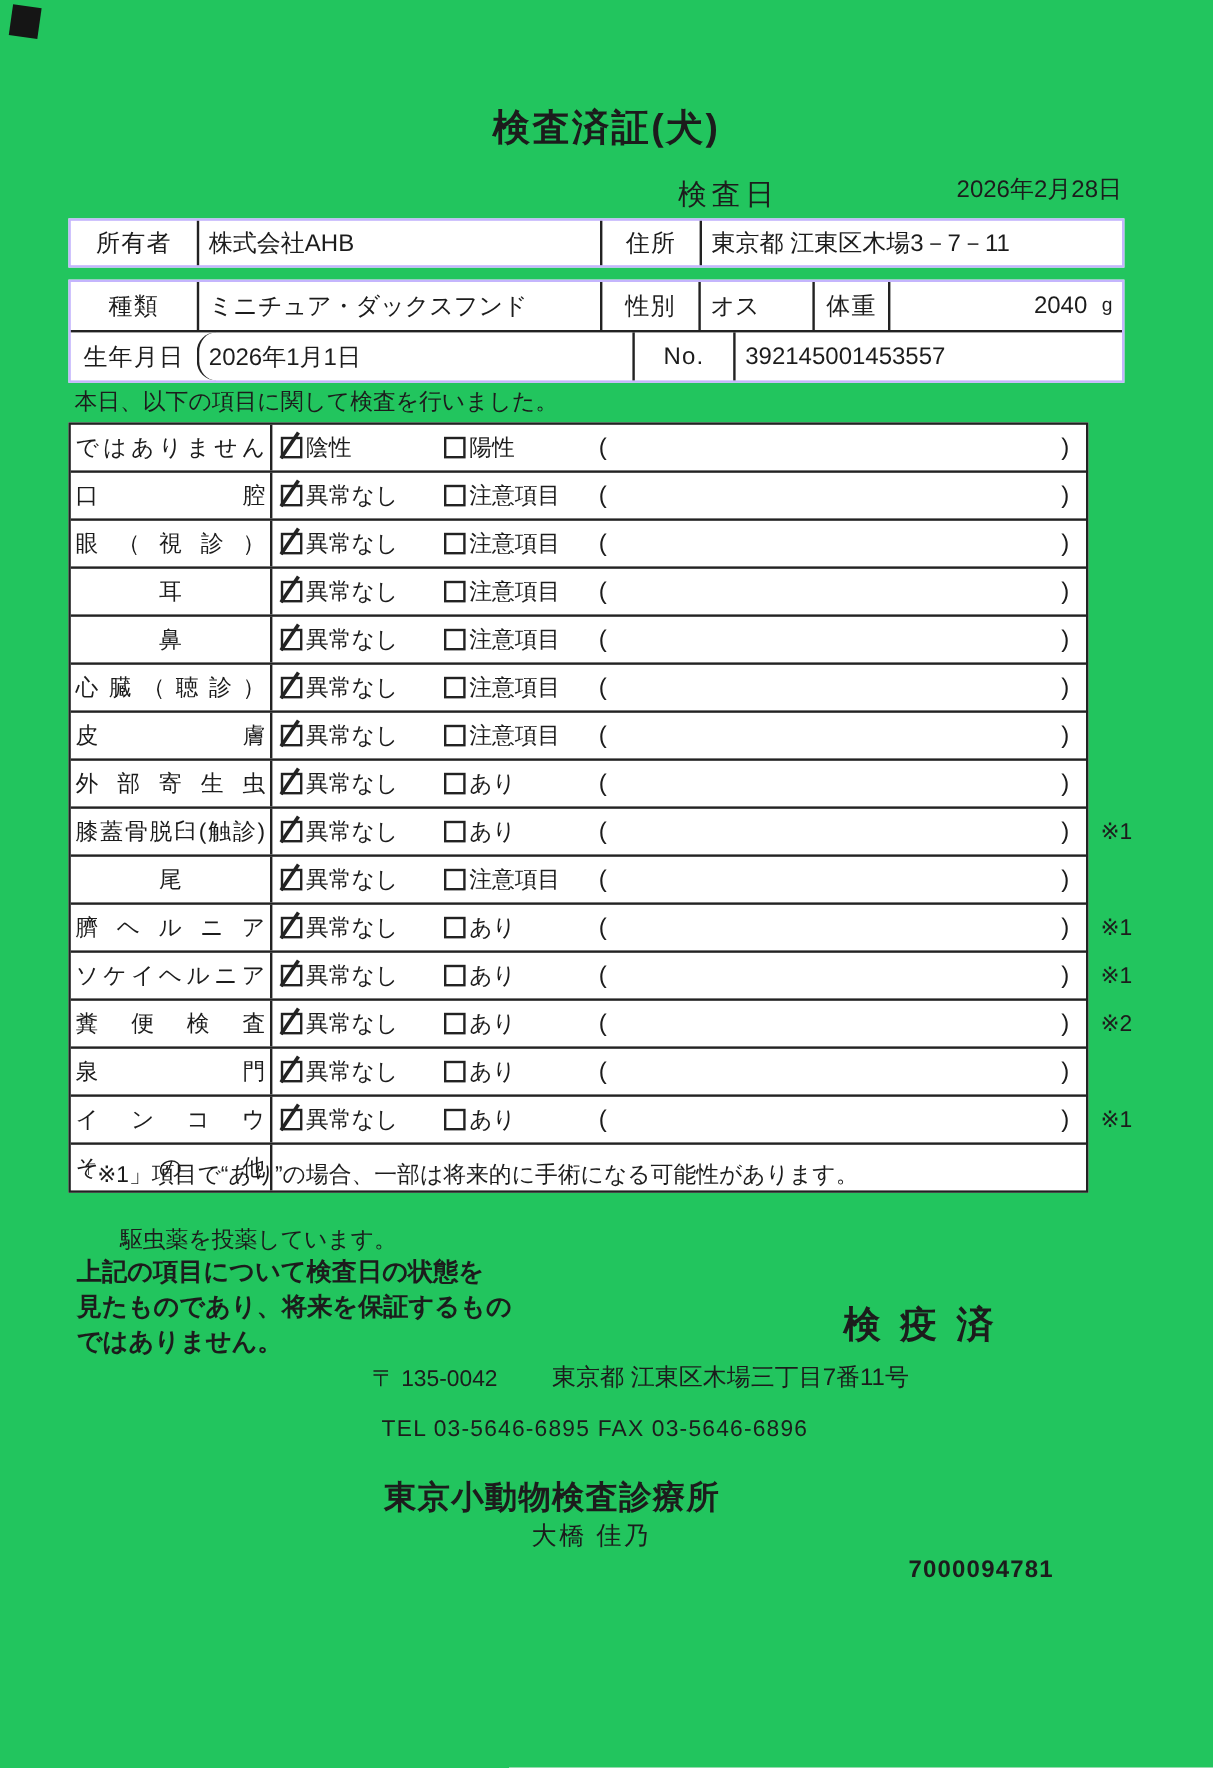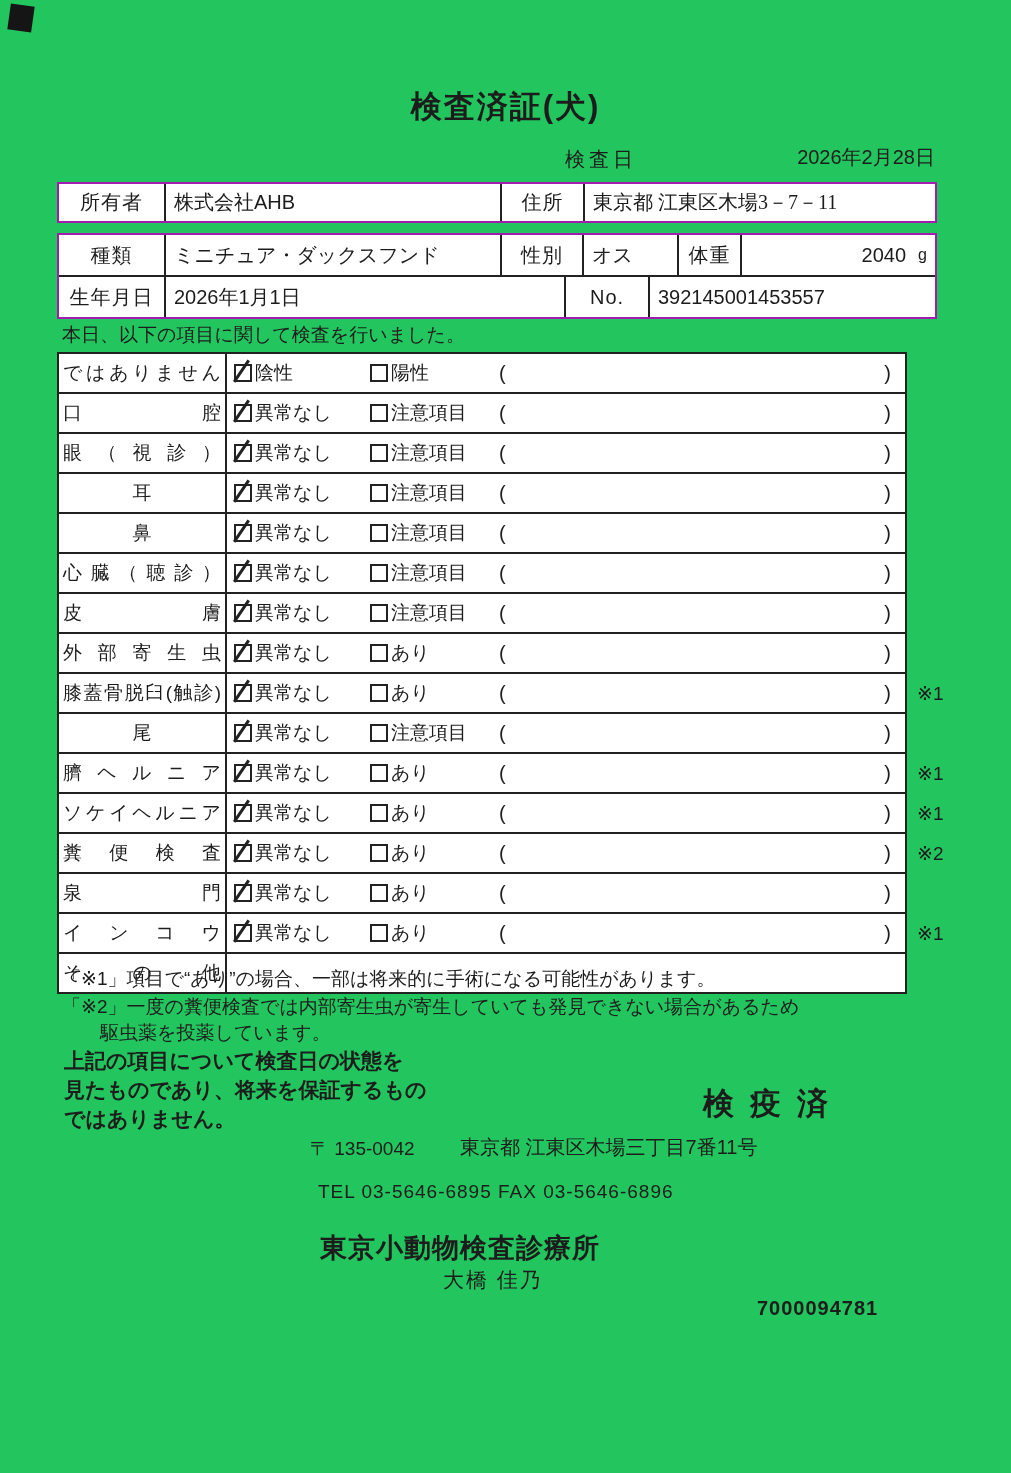--- a/index.html
+++ b/index.html
@@ -5,24 +5,24 @@
   html,body{margin:0;padding:0;background:#e8e8e6;}
   .page{
     position:relative;width:1011px;height:1473px;margin:0 auto;
     background:#22c55e;color:#1c1c1c;
     font-family:"Liberation Sans","DejaVu Sans",sans-serif;
     overflow:hidden;
   }
   .abs{position:absolute;}
   .artifact{position:absolute;left:9px;top:5px;width:24px;height:26px;background:#151515;transform:rotate(8deg);}
   .title{left:0;top:86px;width:100%;text-align:center;font-size:31px;font-weight:600;letter-spacing:2px;}
-  .date-label{left:565px;top:146px;font-size:20px;letter-spacing:4px;}
+  .date-label{left:565px;top:146px;font-size:24px;letter-spacing:4px;}
   .date-value{top:144px;right:76px;font-size:20px;}
   
-  .htable{border:2px solid #a21caf;display:flex;flex-direction:column;box-sizing:border-box;background:#fff;}
+  .htable{border:2px solid #c4b5fd;display:flex;flex-direction:column;box-sizing:border-box;background:#fff;}
   .hrow{display:flex;flex:1;}
   .hrow + .hrow{border-top:2px solid #222;}
   .hcell{box-sizing:border-box;display:flex;align-items:center;font-size:20px;overflow:hidden;white-space:nowrap;}
   .hcell.lab{justify-content:center;letter-spacing:1px;}
   .hcell.val{padding-left:8px;}
   .bl{border-left:2px solid #222;}
   .wnum{justify-content:flex-end;padding-right:8px;gap:12px;}
   .gunit{font-size:16px;}
   .note{left:62px;top:322px;font-size:19px;}
   
@@ -64,39 +64,39 @@
   <div class="abs title">検査済証(犬)</div>
 
   <div class="abs date-label">検査日</div>
   <div class="abs date-value">2026年2月28日</div>
 
   <div class="abs htable" style="left:57px;top:182px;width:880px;height:41px;">
     <div class="hrow">
       <div class="hcell lab" style="width:105px;">所有者</div>
       <div class="hcell val bl" style="width:336px;">株式会社AHB</div>
       <div class="hcell lab bl" style="width:83px;">住所</div>
-      <div class="hcell val bl" style="flex:1;font-family:Liberation Serif, serif;">東京都 江東区木場3－7－11</div>
+      <div class="hcell val bl" style="flex:1;">東京都 江東区木場3－7－11</div>
     </div>
   </div>
 
   <div class="abs htable" style="left:57px;top:233px;width:880px;height:86px;">
     <div class="hrow">
       <div class="hcell lab" style="width:105px;">種類</div>
       <div class="hcell val bl" style="width:336px;">ミニチュア・ダックスフンド</div>
       <div class="hcell lab bl" style="width:82px;">性別</div>
       <div class="hcell val bl" style="width:95px;">オス</div>
       <div class="hcell lab bl" style="width:63px;">体重</div>
       <div class="hcell bl wnum" style="flex:1;">
         <span>2040</span>
         <span class="gunit">g</span>
       </div>
     </div>
     <div class="hrow">
       <div class="hcell lab" style="width:105px;">生年月日</div>
-      <div class="hcell val bl" style="width:400px;">2026年1月1日</div>
+      <div class="hcell val bl" style="width:363px;border-radius:16px;">2026年1月1日</div>
       <div class="hcell lab bl" style="width:84px;">No.</div>
       <div class="hcell val bl" style="flex:1;">392145001453557</div>
     </div>
   </div>
 
   <div class="abs note">本日、以下の項目に関して検査を行いました。</div>
 
   <div class="abs mtable">
 
     <div class="crow">
@@ -387,21 +387,20 @@
     <div class="crow">
       <div class="rlabel">
           <span>その他</span>
         </div>
       <div class="rcontent"></div>
     </div>
 
   </div>
 
   <div class="abs fn1">「※1」項目で“あり”の場合、一部は将来的に手術になる可能性があります。</div>
-  <div class="abs fn2a">「※2」一度の糞便検査では内部寄生虫が寄生していても発見できない場合があるため</div>
   <div class="abs fn2b">駆虫薬を投薬しています。</div>
 
   <div class="abs disclaimer">
     <div>上記の項目について検査日の状態を</div>
     <div>見たものであり、将来を保証するもの</div>
     <div>ではありません。</div>
   </div>
 
   <div class="abs stamp">検疫済</div>
 

